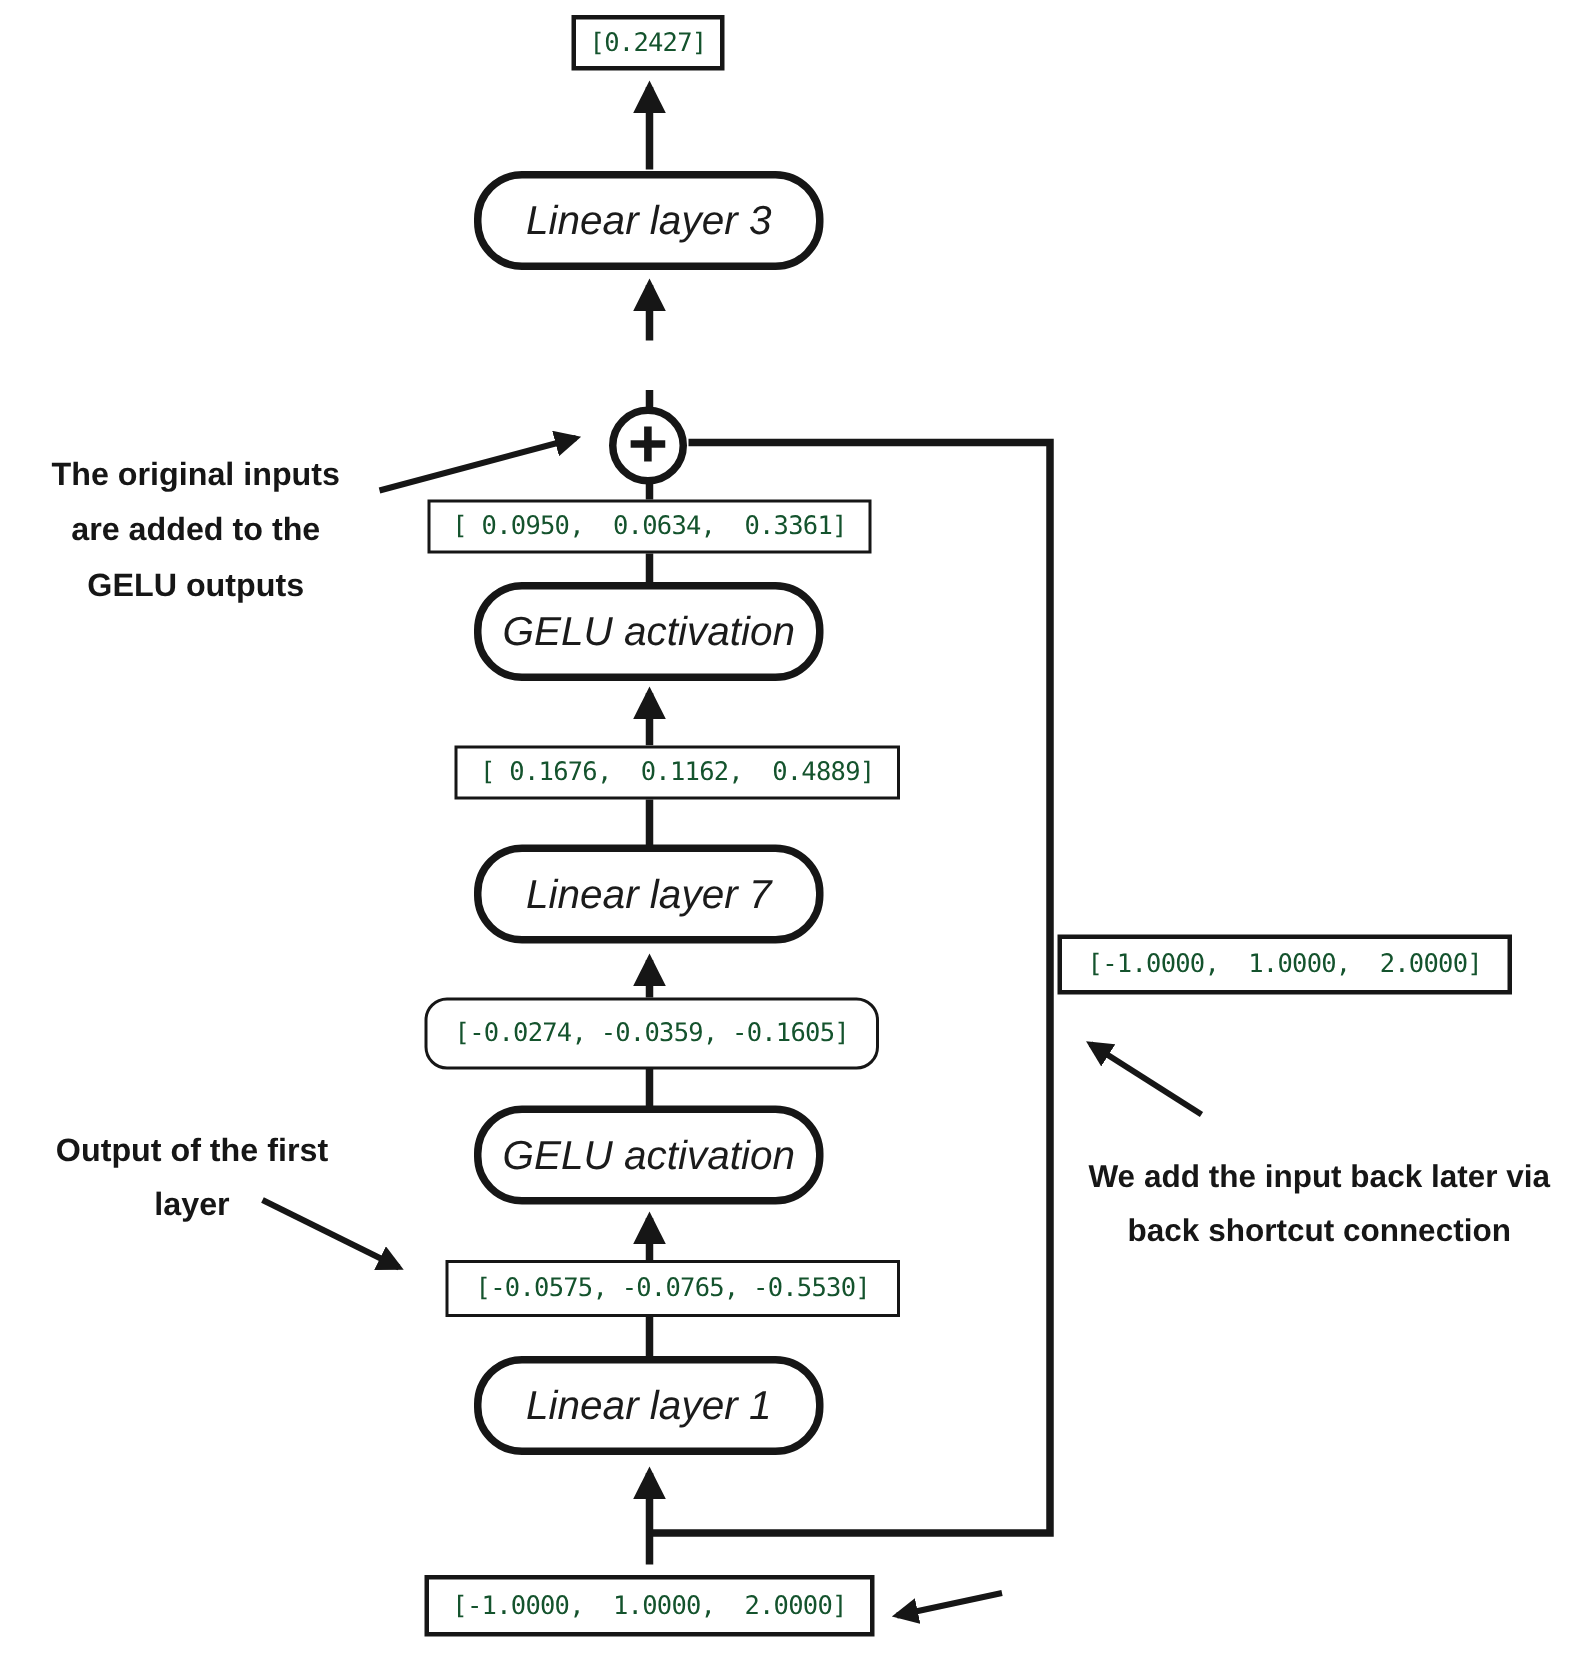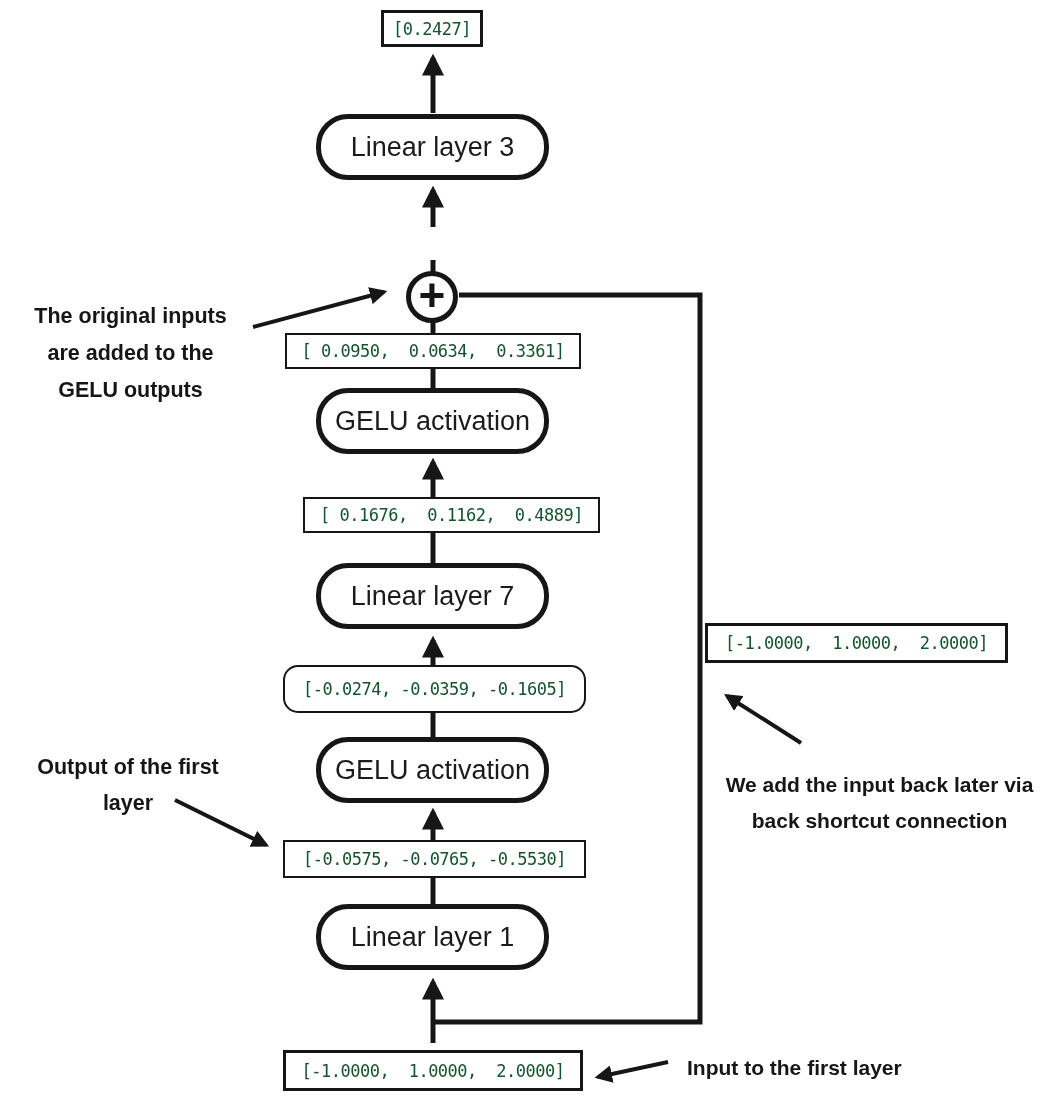--- a/index.html
+++ b/index.html
@@ -39,20 +39,21 @@
     height: 66px;
     left: 316px;
     background: #ffffff;
     border: 5px solid #161616;
     border-radius: 32px;
     color: #1b1b1b;
     font-size: 27px;
     display: flex;
     align-items: center;
     justify-content: center;
+    font-style: italic;
   }
   .addnode {
     position: absolute;
     z-index: 3;
     left: 406px;
     top: 271px;
     width: 52px;
     height: 52px;
     background: #ffffff;
     border: 5px solid #161616;
@@ -125,21 +126,21 @@
   <div class="layerbox" style="top:388px;">GELU activation</div>
 
   <div class="vbox" style="left:283px; top:497px; width:297px; height:36px;margin-left:20px;">[ 0.1676,  0.1162,  0.4889]</div>
 
   <div class="layerbox" style="top:563px;">Linear layer 7</div>
 
   <div class="vbox" style="left:283px; top:665px; width:303px; height:48px;border-radius:15px;">[-0.0274, -0.0359, -0.1605]</div>
 
   <div class="layerbox" style="top:737px;">GELU activation</div>
 
-  <div class="vbox" style="left:283px; top:840px; width:303px; height:38px;">[-0.0575, -0.0765, -0.5530]</div>
+  <div class="vbox" style="left:297px; top:840px; width:303px; height:38px;">[-0.0575, -0.0765, -0.5530]</div>
 
   <div class="layerbox" style="top:904px;">Linear layer 1</div>
 
   <div class="vbox thick" style="left:283px; top:1050px; width:300px; height:41px;">[-1.0000,  1.0000,  2.0000]</div>
 
   <div class="vbox thick" style="left:705px; top:623px; width:303px; height:40px;">[-1.0000,  1.0000,  2.0000]</div>
 
   <div class="note" style="left:8px; top:298px; width:245px; line-height:37px;">
     <span>The original inputs</span>
     <span>are added to the</span>
@@ -149,15 +150,14 @@
   <div class="note" style="left:18px; top:749px; width:220px; line-height:36px;">
     <span>Output of the first</span>
     <span>layer</span>
   </div>
 
   <div class="note" style="left:712px; top:767px; width:335px; line-height:36px; font-size:21px;">
     <span>We add the input back later via</span>
     <span>back shortcut connection</span>
   </div>
 
-  <div class="note" style="left:687px; top:1053px; width:240px; line-height:30px; text-align:left; font-size:21px;">Input to the first layer</div>
 
 </div>
 
 </body></html>

